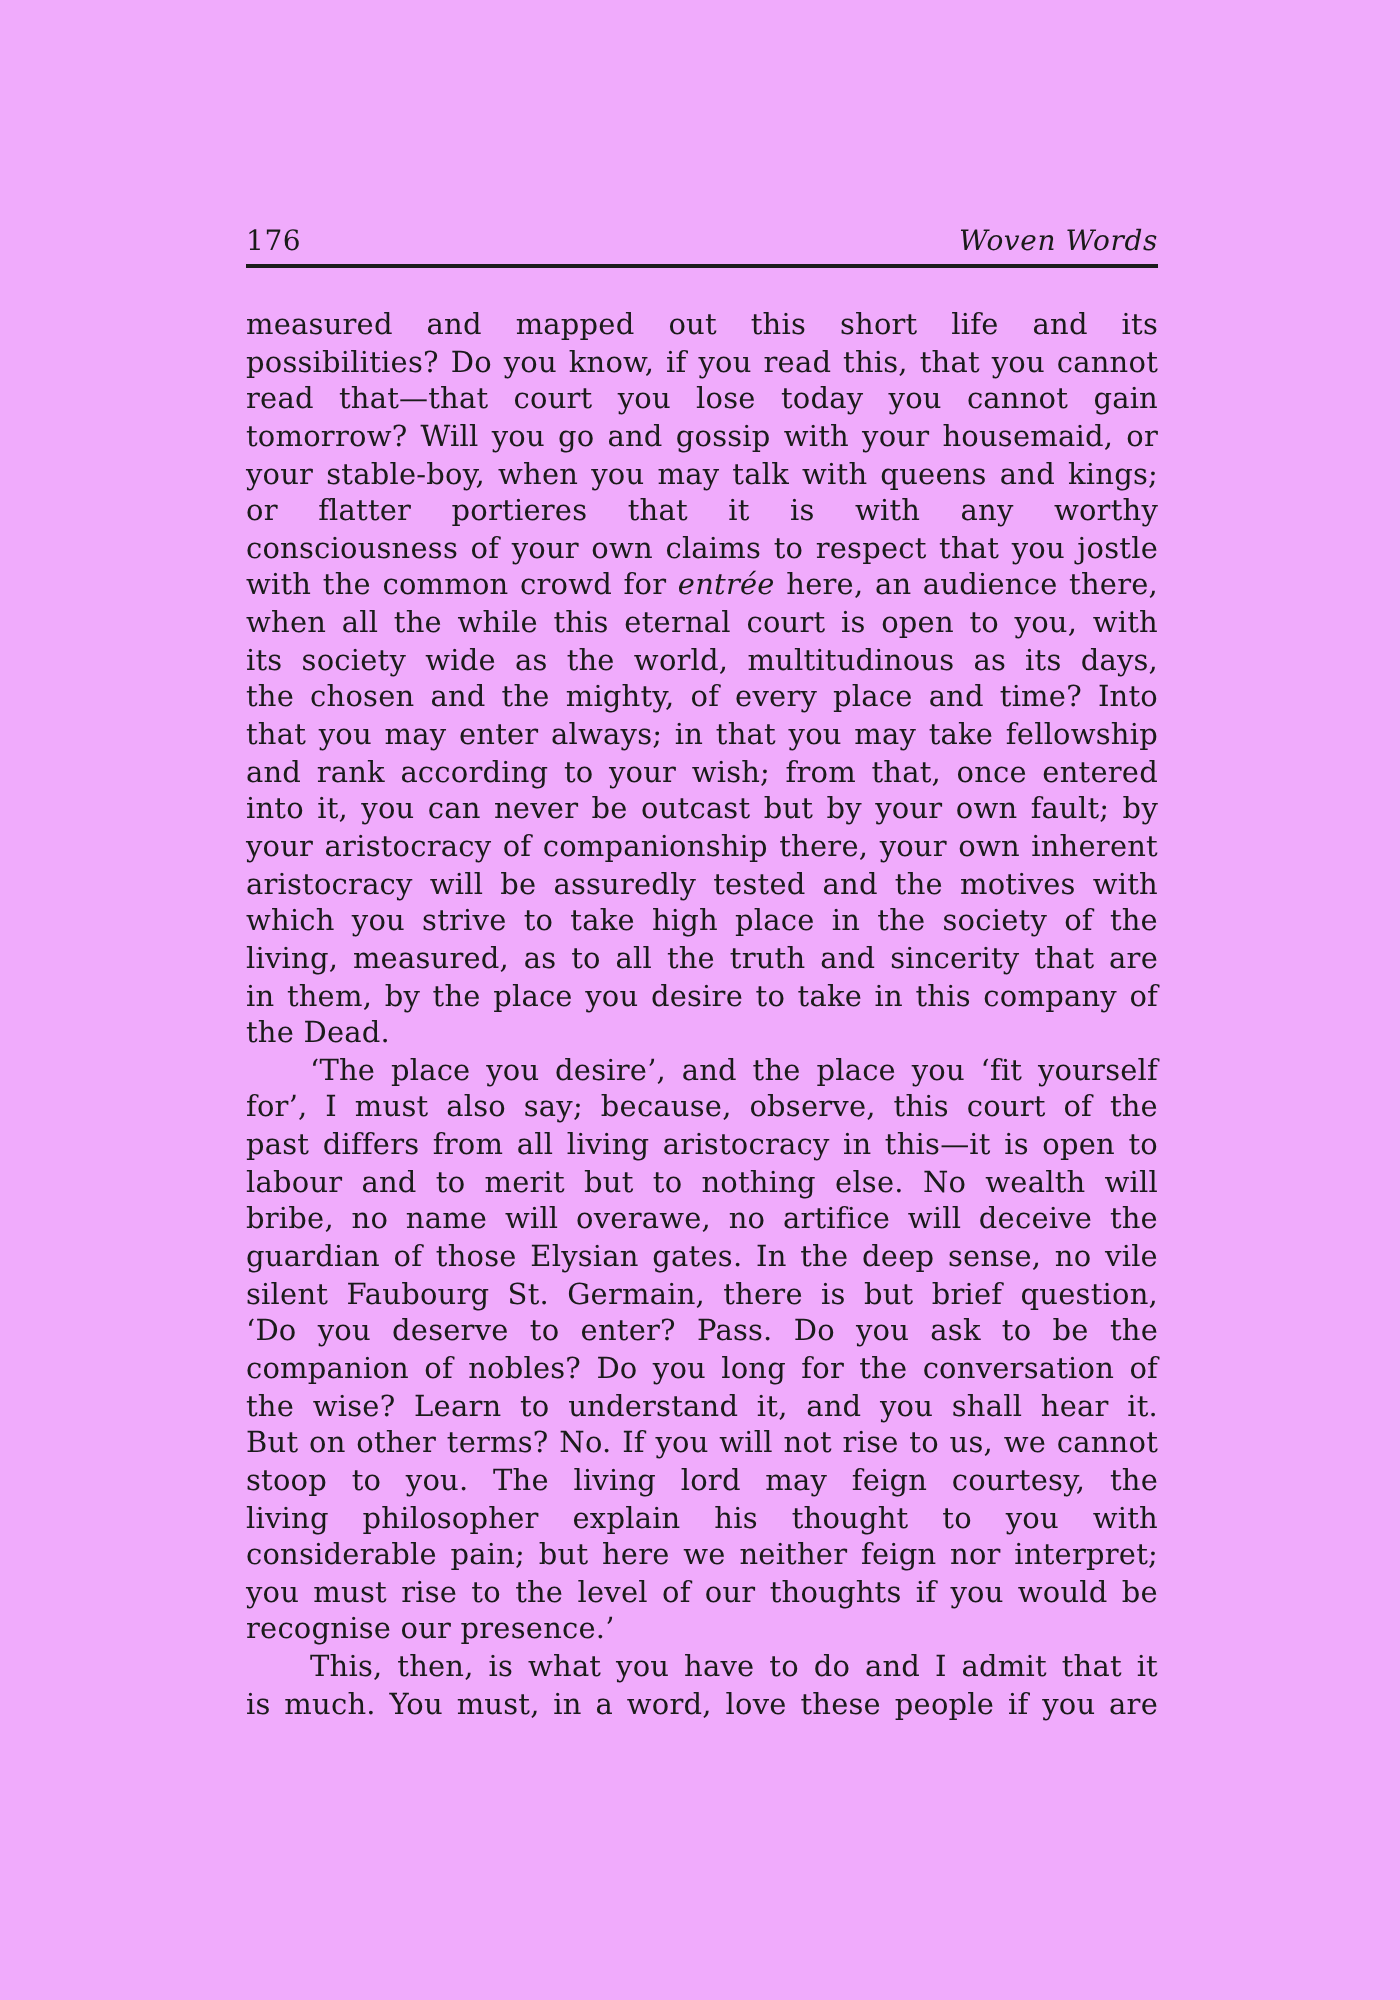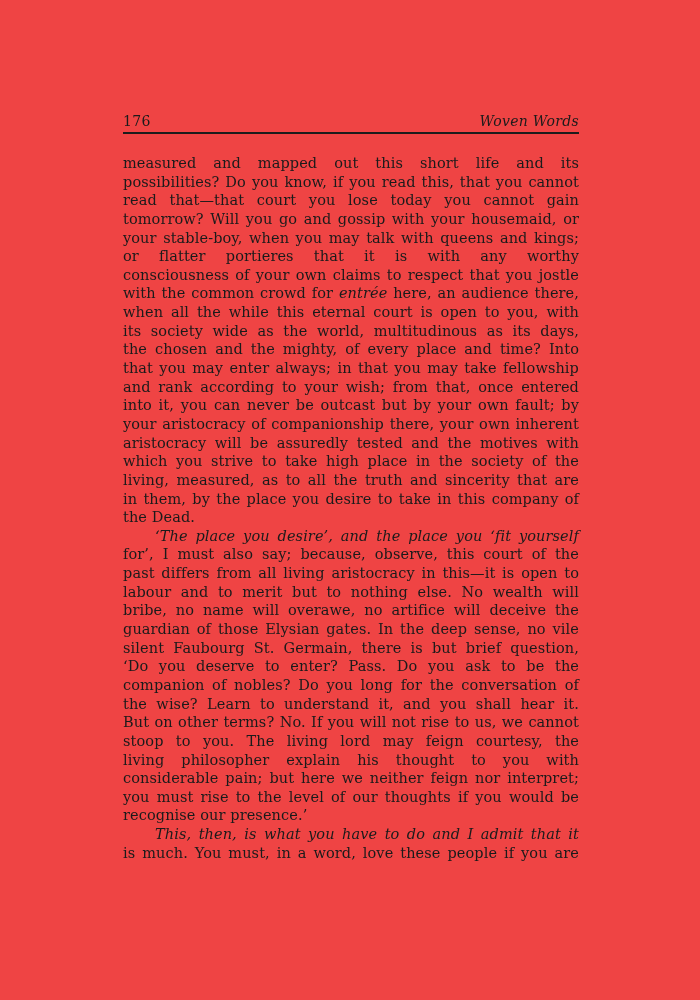--- a/index.html
+++ b/index.html
@@ -4,21 +4,21 @@
 <style>
   html, body {
     margin: 0;
     padding: 0;
     background: #ffffff;
   }
   .page {
     position: relative;
     width: 700px;
     height: 1000px;
-    background: #ef4444;
+    background: #f0abfc;
     overflow: hidden;
     font-family: "DejaVu Serif", "Liberation Serif", serif;
     color: #1b1b1b;
   }
   .content {
     position: absolute;
     left: 123px;
     top: 111px;
     width: 456px;
   }
@@ -50,21 +50,20 @@
     text-align-last: justify;
     letter-spacing: 0.1px;
     white-space: nowrap;
   }
   .line.ragged {
     text-align: left;
     text-align-last: left;
   }
   .line.indent {
     text-indent: 32px;
-    font-style: italic;
   }
   .it {
     font-style: italic;
   }
 </style>
 </head>
 <body>
 
 <div class="page">
   <div class="content">

